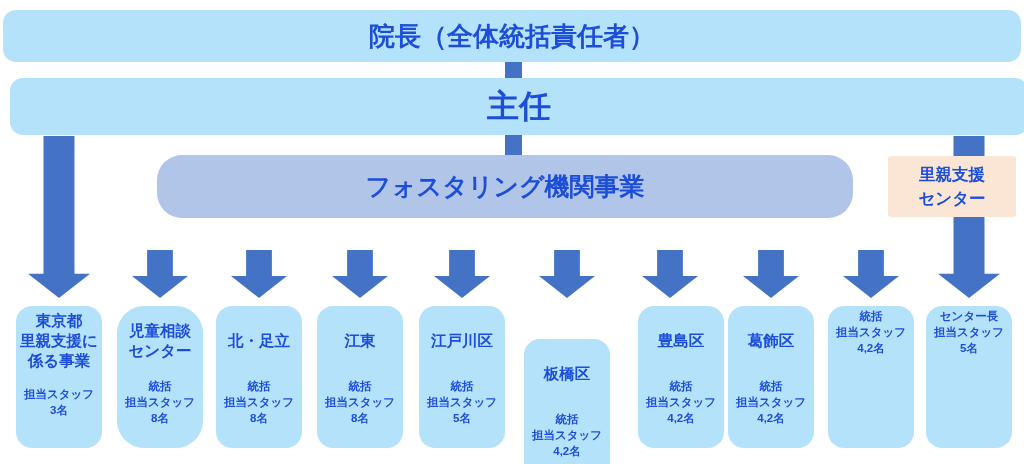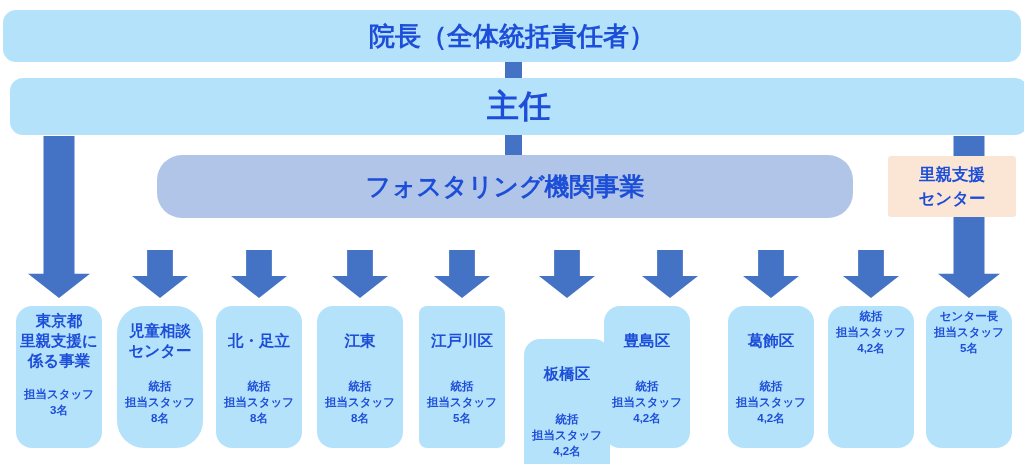--- a/index.html
+++ b/index.html
@@ -114,21 +114,21 @@
         <div class="node-title">
           <div>江東</div>
         </div>
         <div class="node-sub">
           <div>統括</div>
           <div>担当スタッフ</div>
           <div>8名</div>
         </div>
       </div>
       <div class="arrow arrow-short" style="left: 434px;"></div>
-      <div class="node" style="left: 419px; border-radius: 8px;">
+      <div class="node" style="left: 419px;">
         <div class="node-title">
           <div>江戸川区</div>
         </div>
         <div class="node-sub">
           <div>統括</div>
           <div>担当スタッフ</div>
           <div>5名</div>
         </div>
       </div>
       <div class="arrow arrow-short" style="left: 539px;"></div>
@@ -136,21 +136,21 @@
         <div class="node-title">
           <div>板橋区</div>
         </div>
         <div class="node-sub">
           <div>統括</div>
           <div>担当スタッフ</div>
           <div>4,2名</div>
         </div>
       </div>
       <div class="arrow arrow-short" style="left: 642px;"></div>
-      <div class="node" style="left: 604px;">
+      <div class="node" style="left: 638px;">
         <div class="node-title">
           <div>豊島区</div>
         </div>
         <div class="node-sub">
           <div>統括</div>
           <div>担当スタッフ</div>
           <div>4,2名</div>
         </div>
       </div>
       <div class="arrow arrow-short" style="left: 743px;"></div>

